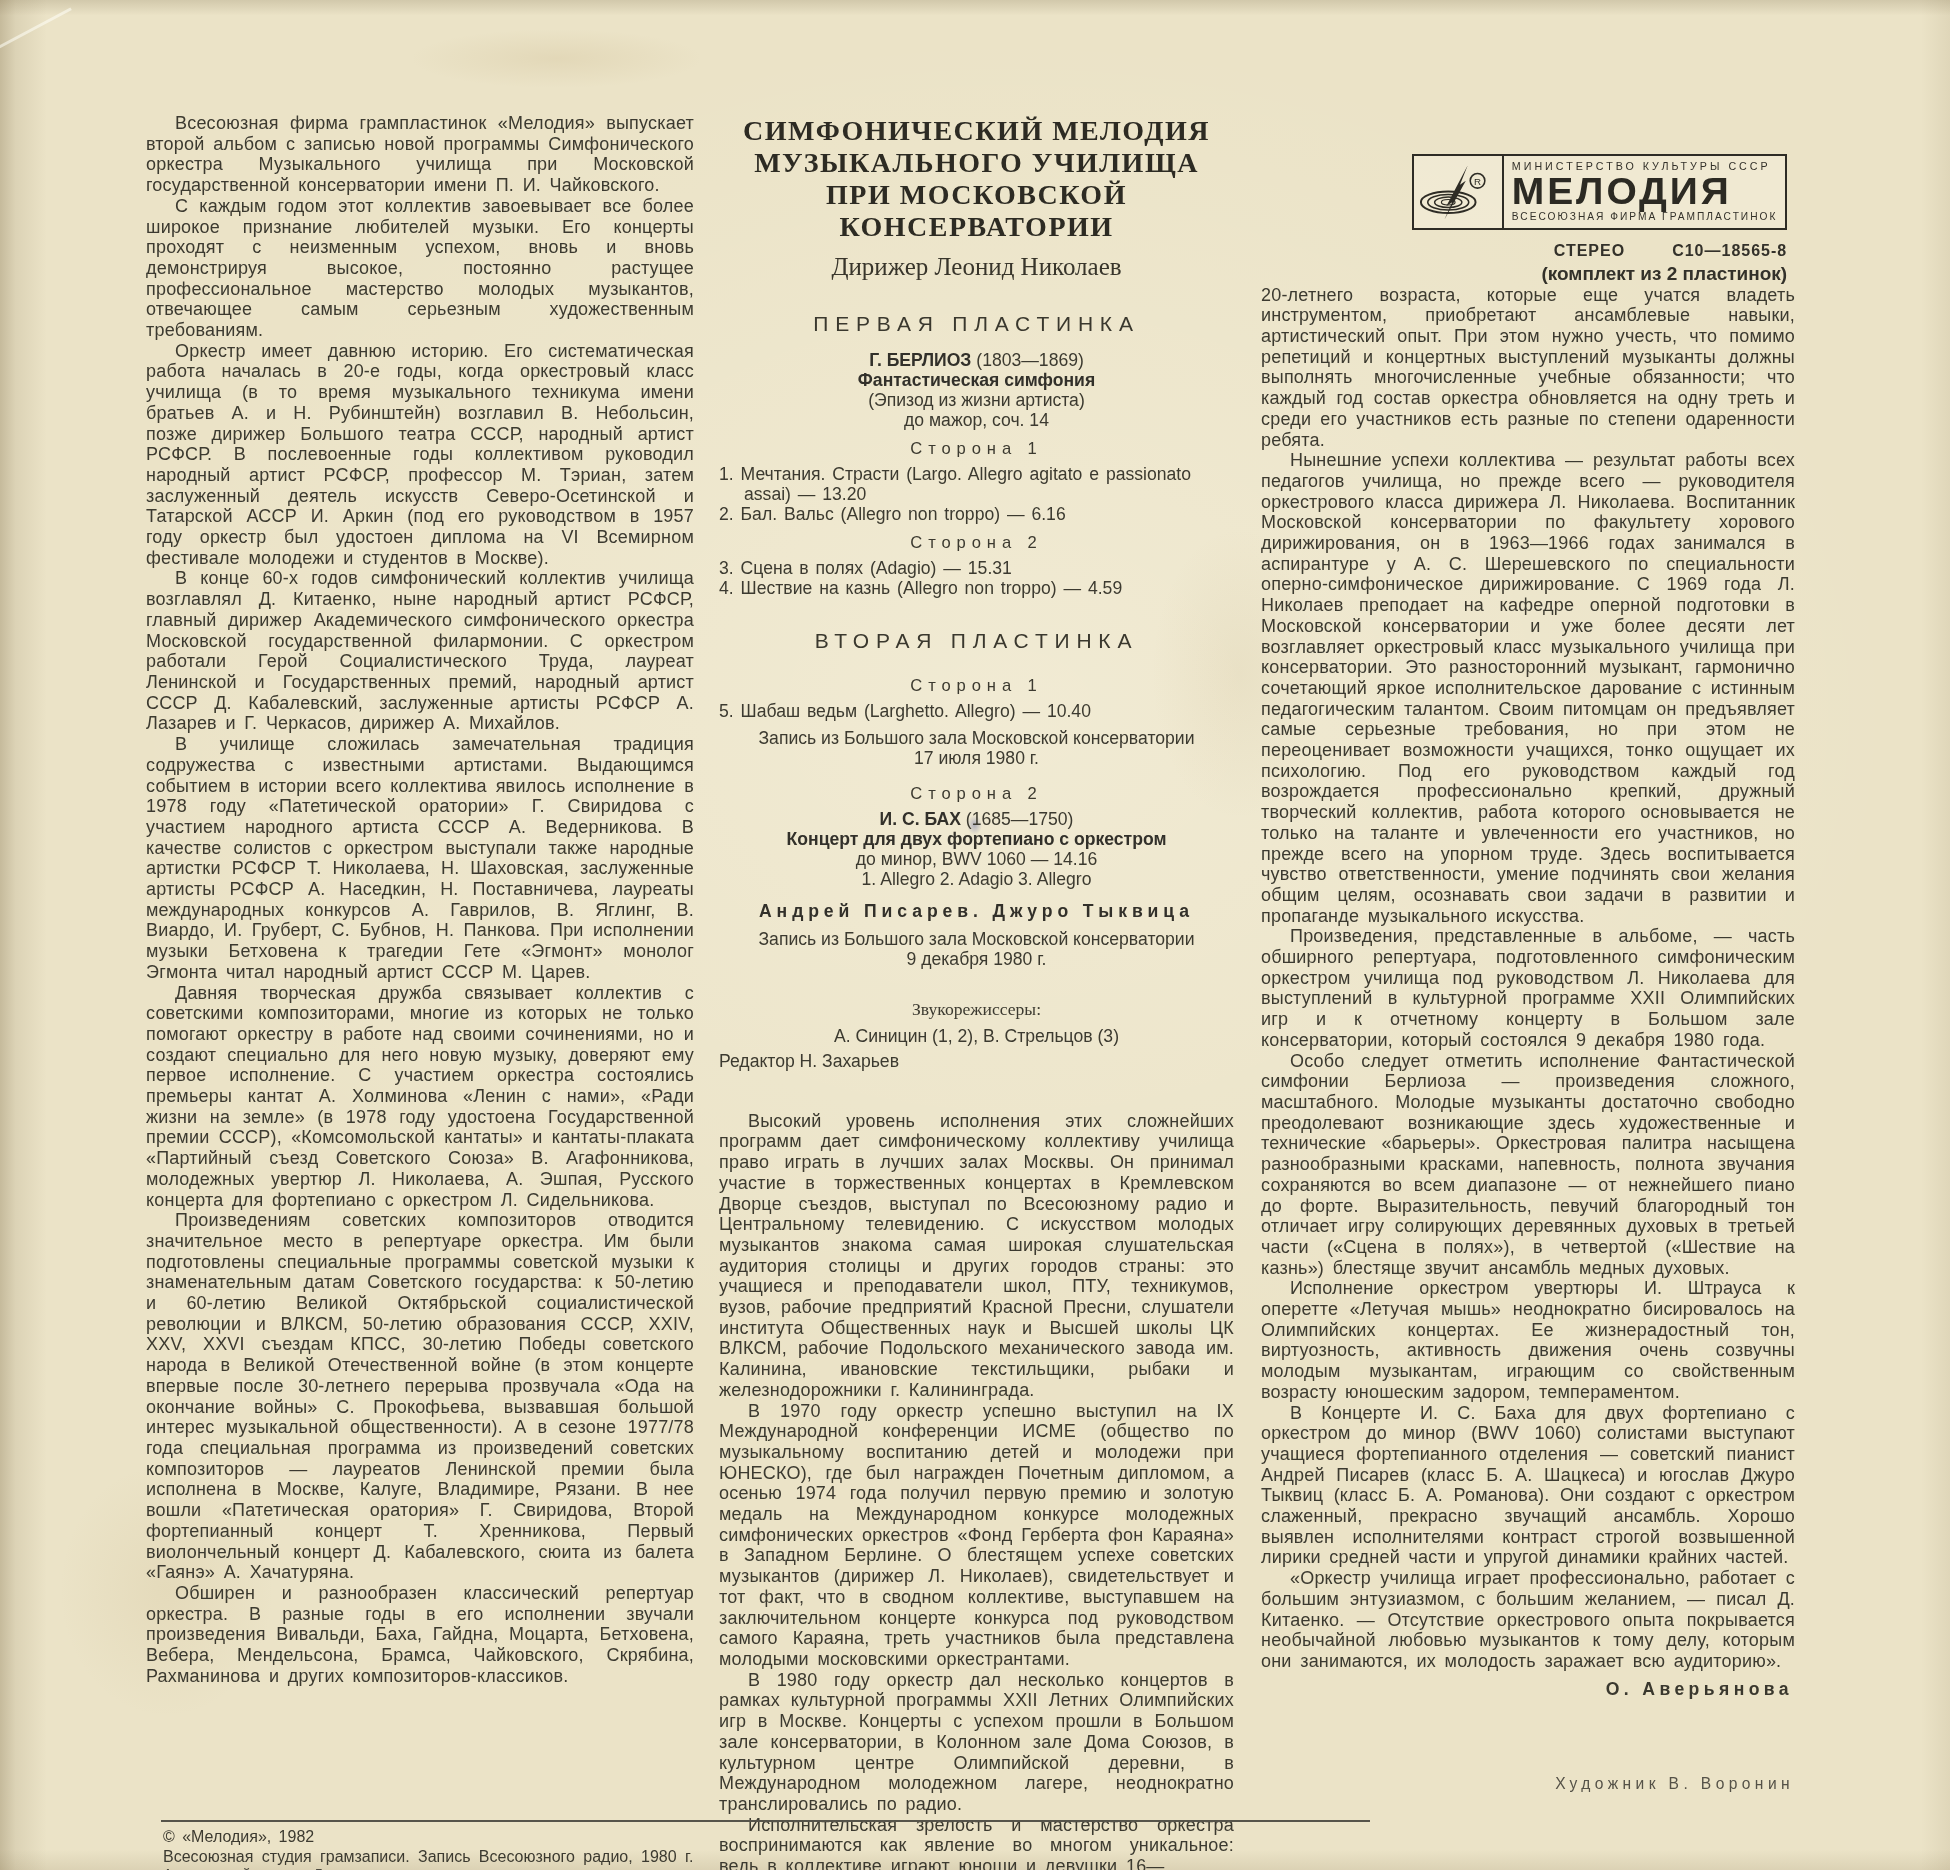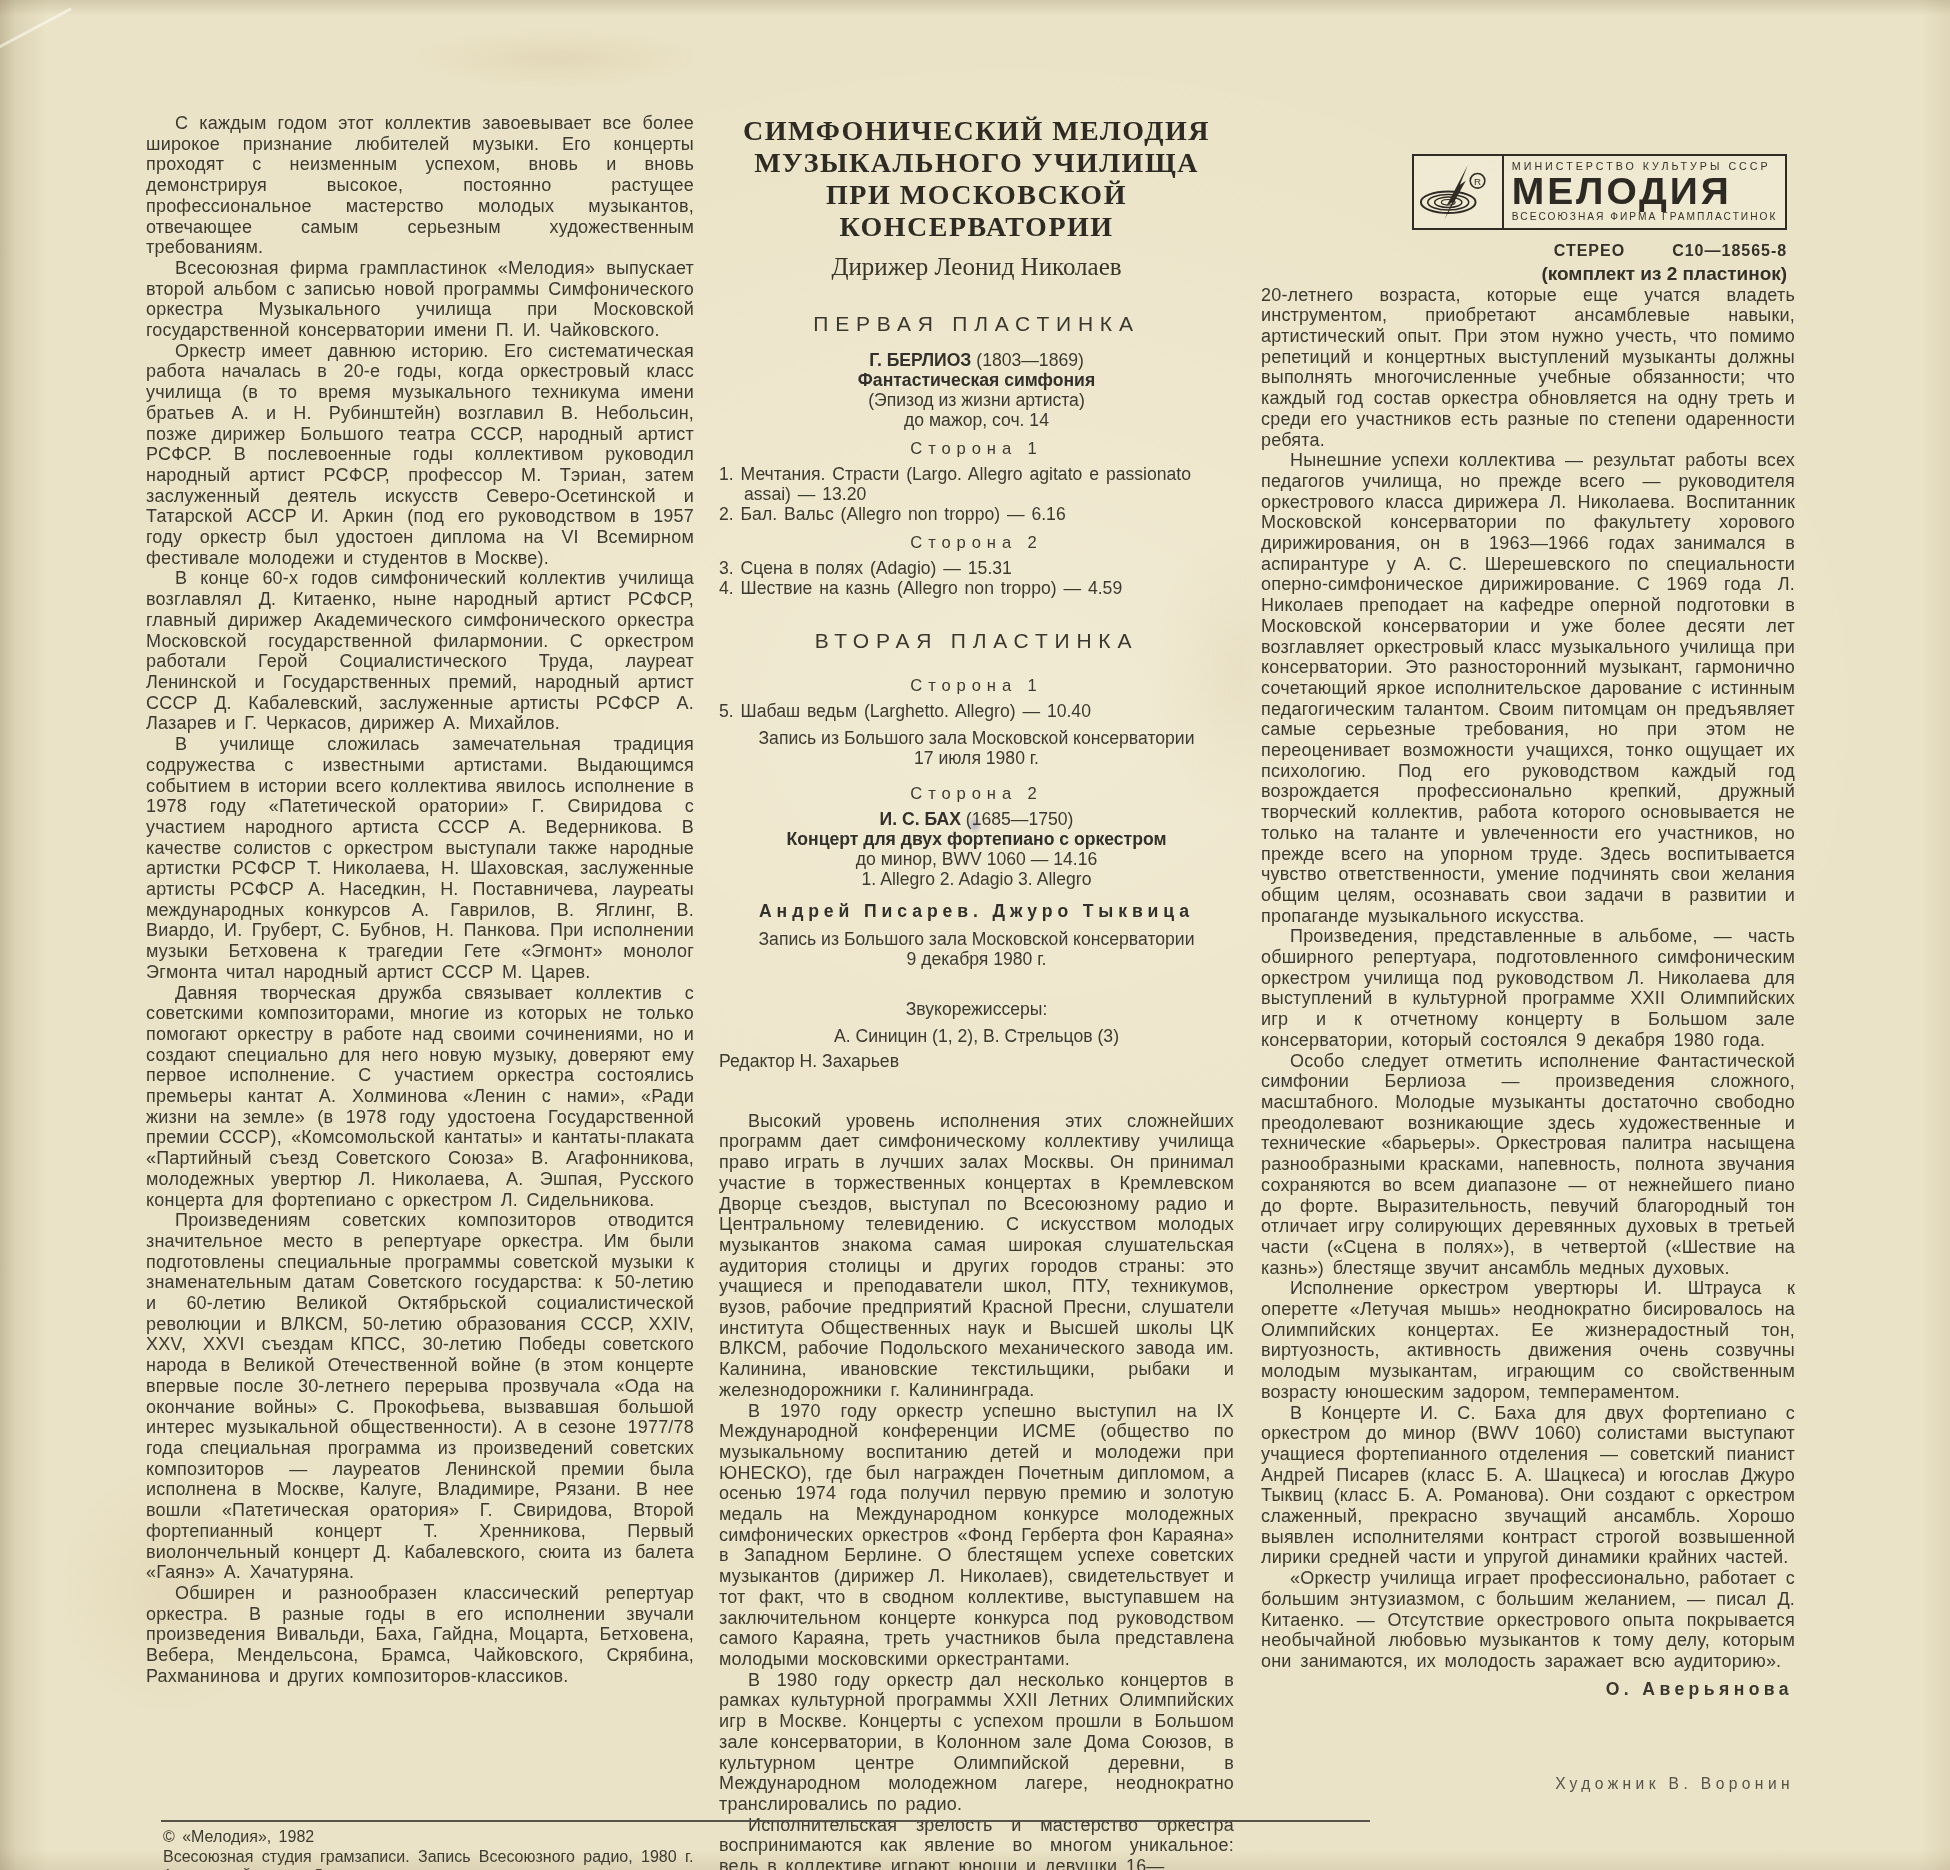--- a/index.html
+++ b/index.html
@@ -40,21 +40,21 @@
   .title-line{font-family:"Liberation Serif", serif;font-weight:bold;font-size:28px;line-height:32px;
     text-align:center;letter-spacing:1.5px;color:#2d2b23;}
   .conductor{font-family:"Liberation Serif", serif;font-size:25px;text-align:center;margin-top:9.8px;color:#38352b;}
   .plate-heading{text-align:center;font-size:21px;letter-spacing:6.8px;margin-top:31px;color:#3a382e;}
   .work-block{text-align:center;font-size:17.6px;line-height:20px;margin-top:14.6px;}
   .bold{font-weight:bold;color:#32302a;}
   .side-heading{text-align:center;letter-spacing:5.9px;font-size:16.6px;margin:8.8px 0 4.9px;}
   .track{font-size:17.6px;line-height:20px;padding-left:25px;text-indent:-25px;margin:0;text-align:left;word-spacing:2px;}
   .center-note{text-align:center;font-size:17.6px;line-height:20.5px;margin-top:6.8px;}
   .soloists{text-align:center;font-weight:bold;letter-spacing:4.9px;font-size:17.6px;margin-top:11.7px;color:#32302a;}
-  .eng-label{text-align:center;font-size:17.6px;margin-top:29px;}
+  .eng-label{text-align:center;font-size:17.6px;margin-top:29px;font-family:Liberation Serif, serif;}
   .eng-names{text-align:center;font-size:17.6px;margin-top:5.9px;}
   .editor{font-size:17.6px;margin-top:4px;}
   .center-body{margin-top:39px;}
 
   
   .logo-box{width:371px;height:72px;border:2.9px solid #2e2c25;margin-left:auto;margin-right:7.8px;display:flex;background:rgba(255,253,245,0.25);}
   .logo-emblem{width:96px;border-right:2.9px solid #2e2c25;display:flex;align-items:center;justify-content:center;}
   .logo-text{flex:1;display:flex;flex-direction:column;justify-content:center;padding:3.9px 7.8px 5.9px;}
   .logo-ministry{font-size:10.7px;letter-spacing:3px;white-space:nowrap;color:#33312a;}
   .logo-brand{font-size:39px;font-weight:bold;letter-spacing:2.9px;line-height:39px;color:#2c2a23;transform:scaleY(0.96);transform-origin:left center;}
@@ -76,22 +76,22 @@
 
 <div class="page">
 
   <div class="stain stain1"></div>
   <div class="stain stain2"></div>
   <div class="stain stain3"></div>
   <div class="corner-scratch"></div>
   <div class="ink-blot"></div>
 
   <div class="col col-left">
+    <p class="body indent">Всесоюзная фирма грампластинок «Мелодия» выпускает второй альбом с записью новой программы Симфонического оркестра Музыкального училища при Московской государственной консерватории имени П. И. Чайковского.</p>
     <p class="body indent">С каждым годом этот коллектив завоевывает все более широкое признание любителей музыки. Его концерты проходят с неизменным успехом, вновь и вновь демонстрируя высокое, постоянно растущее профессиональное мастерство молодых музыкантов, отвечающее самым серьезным художественным требованиям.</p>
-    <p class="body indent">Всесоюзная фирма грампластинок «Мелодия» выпускает второй альбом с записью новой программы Симфонического оркестра Музыкального училища при Московской государственной консерватории имени П. И. Чайковского.</p>
     <p class="body indent">Оркестр имеет давнюю историю. Его систематическая работа началась в 20-е годы, когда оркестровый класс училища (в то время музыкального техникума имени братьев А. и Н. Рубинштейн) возглавил В. Небольсин, позже дирижер Большого театра СССР, народный артист РСФСР. В послевоенные годы коллективом руководил народный артист РСФСР, профессор М. Тэриан, затем заслуженный деятель искусств Северо-Осетинской и Татарской АССР И. Аркин (под его руководством в 1957 году оркестр был удостоен диплома на VI Всемирном фестивале молодежи и студентов в Москве).</p>
     <p class="body indent">В конце 60-х годов симфонический коллектив училища возглавлял Д. Китаенко, ныне народный артист РСФСР, главный дирижер Академического симфонического оркестра Московской государственной филармонии. С оркестром работали Герой Социалистического Труда, лауреат Ленинской и Государственных премий, народный артист СССР Д. Кабалевский, заслуженные артисты РСФСР А. Лазарев и Г. Черкасов, дирижер А. Михайлов.</p>
     <p class="body indent">В училище сложилась замечательная традиция содружества с известными артистами. Выдающимся событием в истории всего коллектива явилось исполнение в 1978 году «Патетической оратории» Г. Свиридова с участием народного артиста СССР А. Ведерникова. В качестве солистов с оркестром выступали также народные артистки РСФСР Т. Николаева, Н. Шаховская, заслуженные артисты РСФСР А. Наседкин, Н. Поставничева, лауреаты международных конкурсов А. Гаврилов, В. Яглинг, В. Виардо, И. Груберт, С. Бубнов, Н. Панкова. При исполнении музыки Бетховена к трагедии Гете «Эгмонт» монолог Эгмонта читал народный артист СССР М. Царев.</p>
     <p class="body indent">Давняя творческая дружба связывает коллектив с советскими композиторами, многие из которых не только помогают оркестру в работе над своими сочинениями, но и создают специально для него новую музыку, доверяют ему первое исполнение. С участием оркестра состоялись премьеры кантат А. Холминова «Ленин с нами», «Ради жизни на земле» (в 1978 году удостоена Государственной премии СССР), «Комсомольской кантаты» и кантаты-плаката «Партийный съезд Советского Союза» В. Агафонникова, молодежных увертюр Л. Николаева, А. Эшпая, Русского концерта для фортепиано с оркестром Л. Сидельникова.</p>
     <p class="body indent">Произведениям советских композиторов отводится значительное место в репертуаре оркестра. Им были подготовлены специальные программы советской музыки к знаменательным датам Советского государства: к 50-летию и 60-летию Великой Октябрьской социалистической революции и ВЛКСМ, 50-летию образования СССР, XXIV, XXV, XXVI съездам КПСС, 30-летию Победы советского народа в Великой Отечественной войне (в этом концерте впервые после 30-летнего перерыва прозвучала «Ода на окончание войны» С. Прокофьева, вызвавшая большой интерес музыкальной общественности). А в сезоне 1977/78 года специальная программа из произведений советских композиторов — лауреатов Ленинской премии была исполнена в Москве, Калуге, Владимире, Рязани. В нее вошли «Патетическая оратория» Г. Свиридова, Второй фортепианный концерт Т. Хренникова, Первый виолончельный концерт Д. Кабалевского, сюита из балета «Гаянэ» А. Хачатуряна.</p>
     <p class="body indent">Обширен и разнообразен классический репертуар оркестра. В разные годы в его исполнении звучали произведения Вивальди, Баха, Гайдна, Моцарта, Бетховена, Вебера, Мендельсона, Брамса, Чайковского, Скрябина, Рахманинова и других композиторов-классиков.</p>
   </div>
 
   <div class="col col-center">
     <div class="title-line">СИМФОНИЧЕСКИЙ МЕЛОДИЯ</div>

